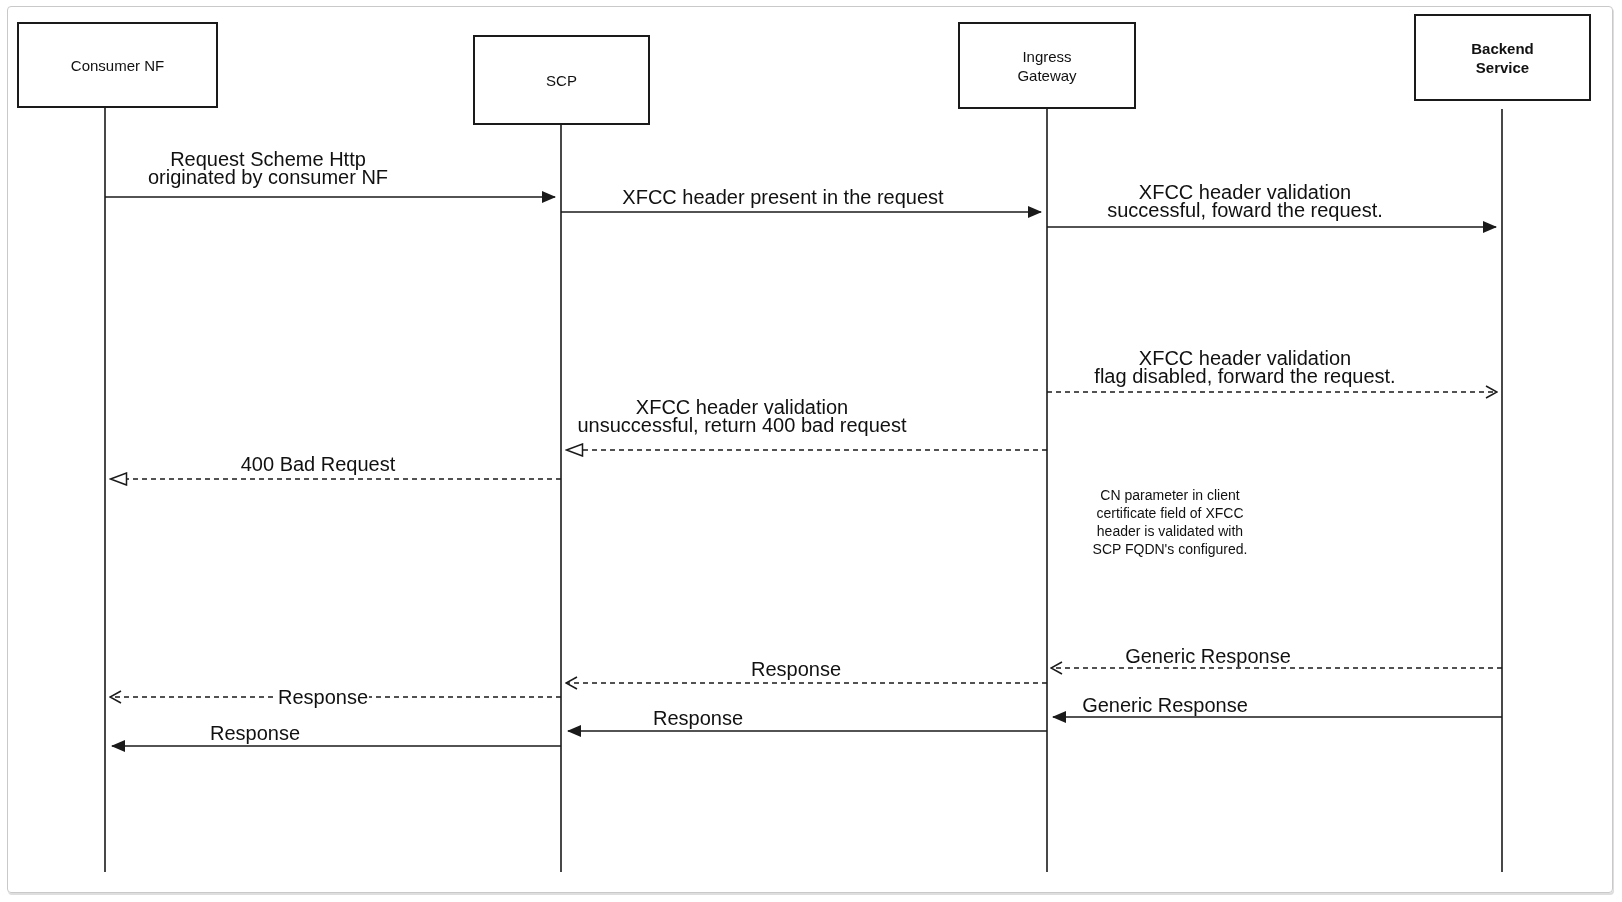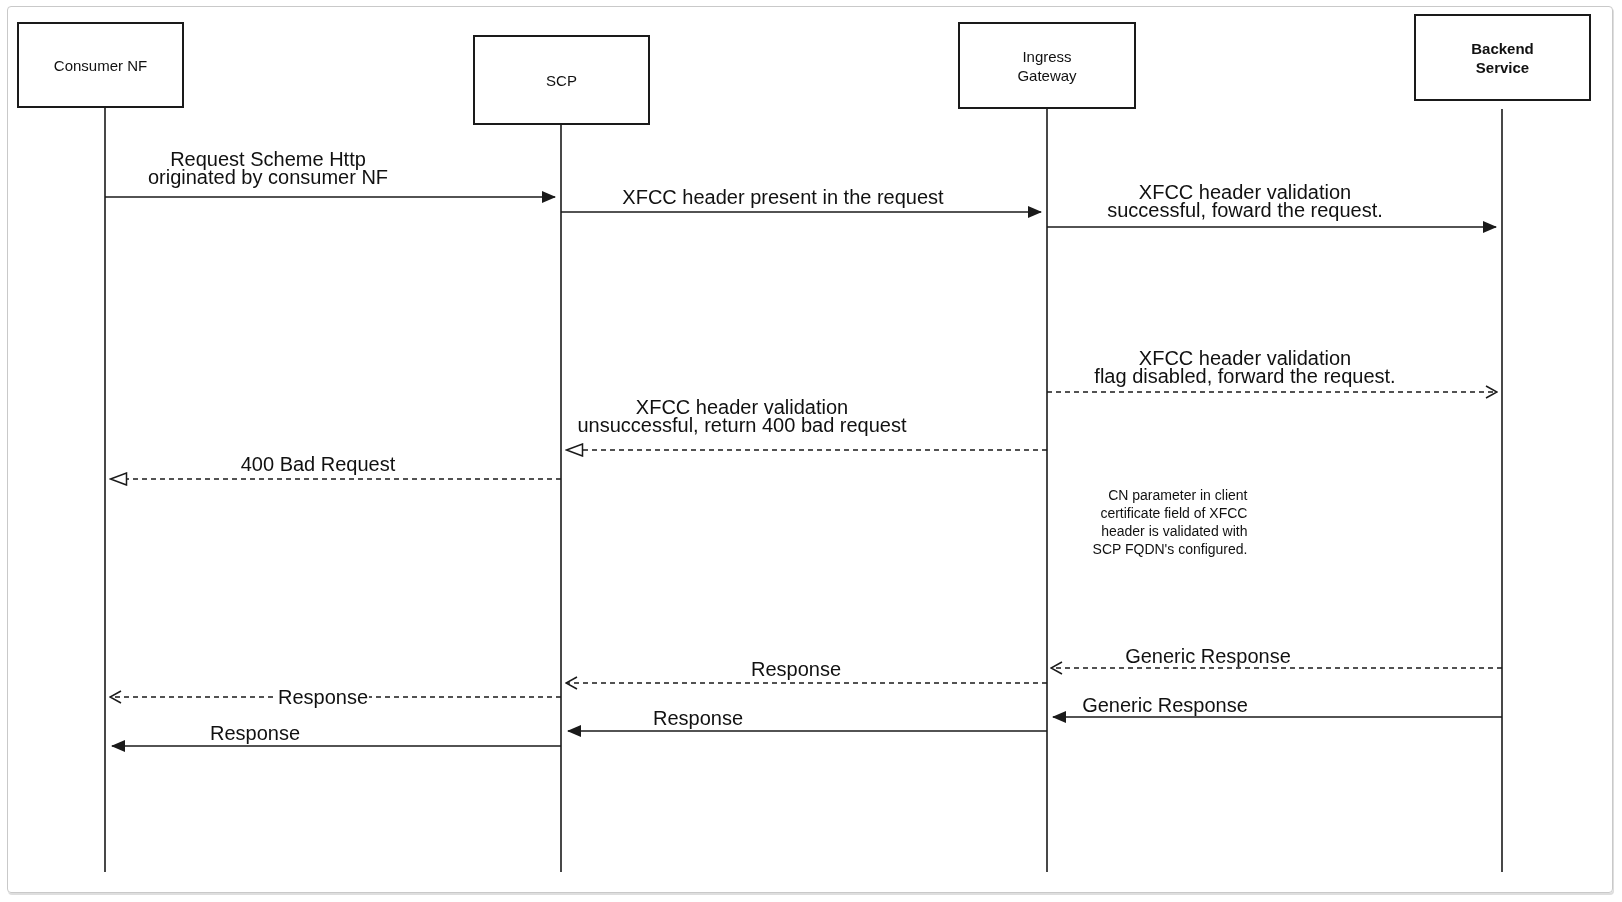--- a/index.html
+++ b/index.html
@@ -42,21 +42,21 @@
     color: #111;
     white-space: pre-line;
   }
   .on-line {
     background: #ffffff;
     padding: 0 1px;
   }
   .note-text {
     position: absolute;
     transform: translateX(-50%);
-    text-align: right;
+    text-align: center;
     font-size: 14px;
     line-height: 18px;
     color: #111;
     white-space: pre-line;
   }
 </style>
 </head>
 <body>
 
 <div class="page">
@@ -90,21 +90,21 @@
 
     <line x1="1502" y1="668" x2="1052" y2="668" stroke="#1a1a1a" stroke-width="1.5" stroke-dasharray="5 4" marker-end="url(#arrOpen)"></line>
     <line x1="1047" y1="683" x2="567" y2="683" stroke="#1a1a1a" stroke-width="1.5" stroke-dasharray="5 4" marker-end="url(#arrOpen)"></line>
     <line x1="561" y1="697" x2="111" y2="697" stroke="#1a1a1a" stroke-width="1.5" stroke-dasharray="5 4" marker-end="url(#arrOpen)"></line>
 
     <line x1="1502" y1="717" x2="1053" y2="717" stroke="#1a1a1a" stroke-width="1.7" marker-end="url(#arrFilled)"></line>
     <line x1="1047" y1="731" x2="568" y2="731" stroke="#1a1a1a" stroke-width="1.7" marker-end="url(#arrFilled)"></line>
     <line x1="561" y1="746" x2="112" y2="746" stroke="#1a1a1a" stroke-width="1.7" marker-end="url(#arrFilled)"></line>
   </svg>
 
-  <div class="actor-box" style="left:17px; top:22px; width:167px; height:86px;">
+  <div class="actor-box" style="left:17px; top:22px; width:201px; height:86px;">
     <span>Consumer NF</span>
   </div>
   <div class="actor-box" style="left:473px; top:35px; width:177px; height:90px;align-items:center;">
     <span>SCP</span>
   </div>
   <div class="actor-box" style="left:958px; top:22px; width:178px; height:87px;">
     <span>Ingress
 Gateway</span>
   </div>
   <div class="actor-box" style="left:1414px; top:14px; width:177px; height:87px;font-weight:bold;">

